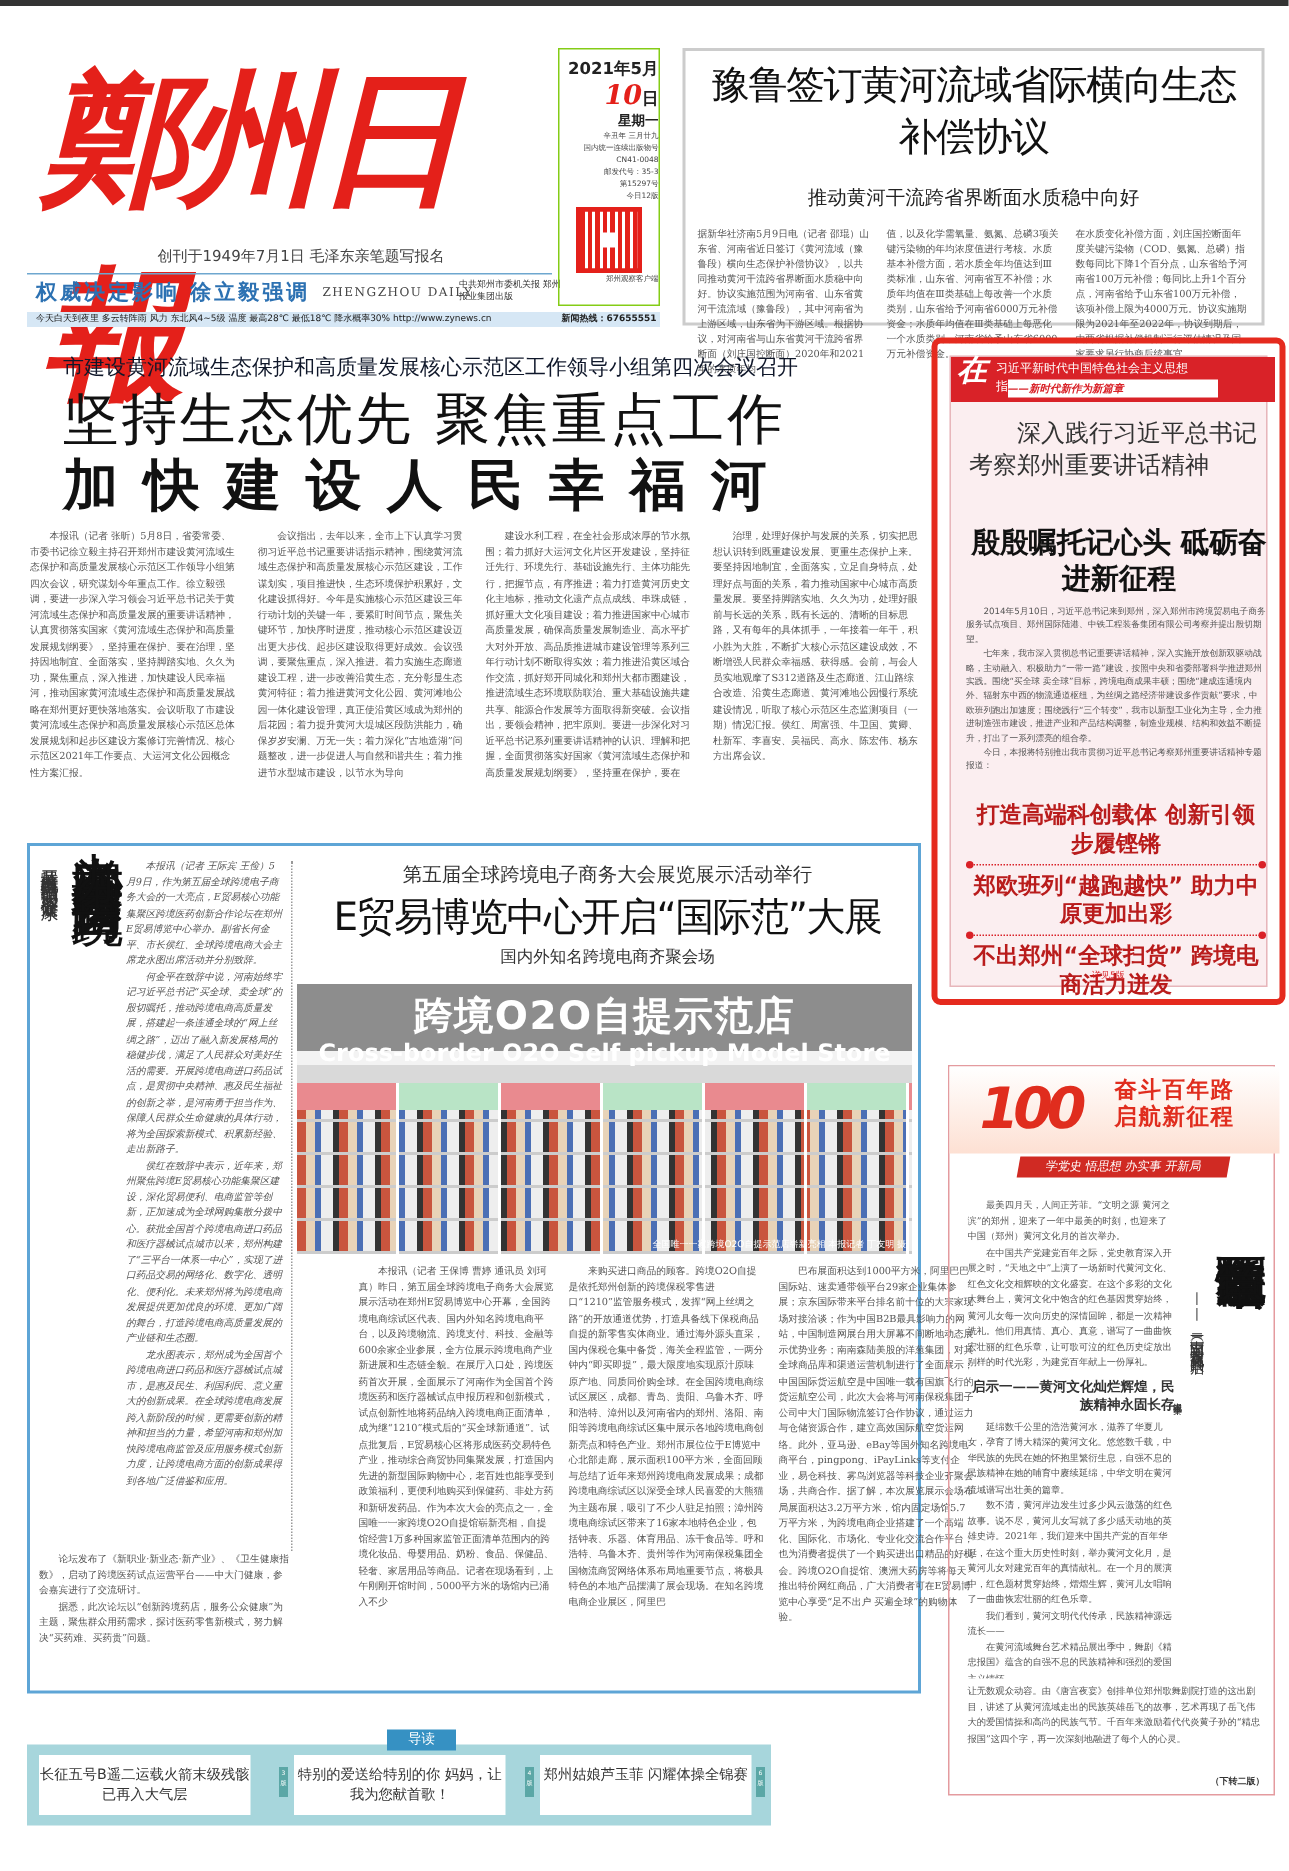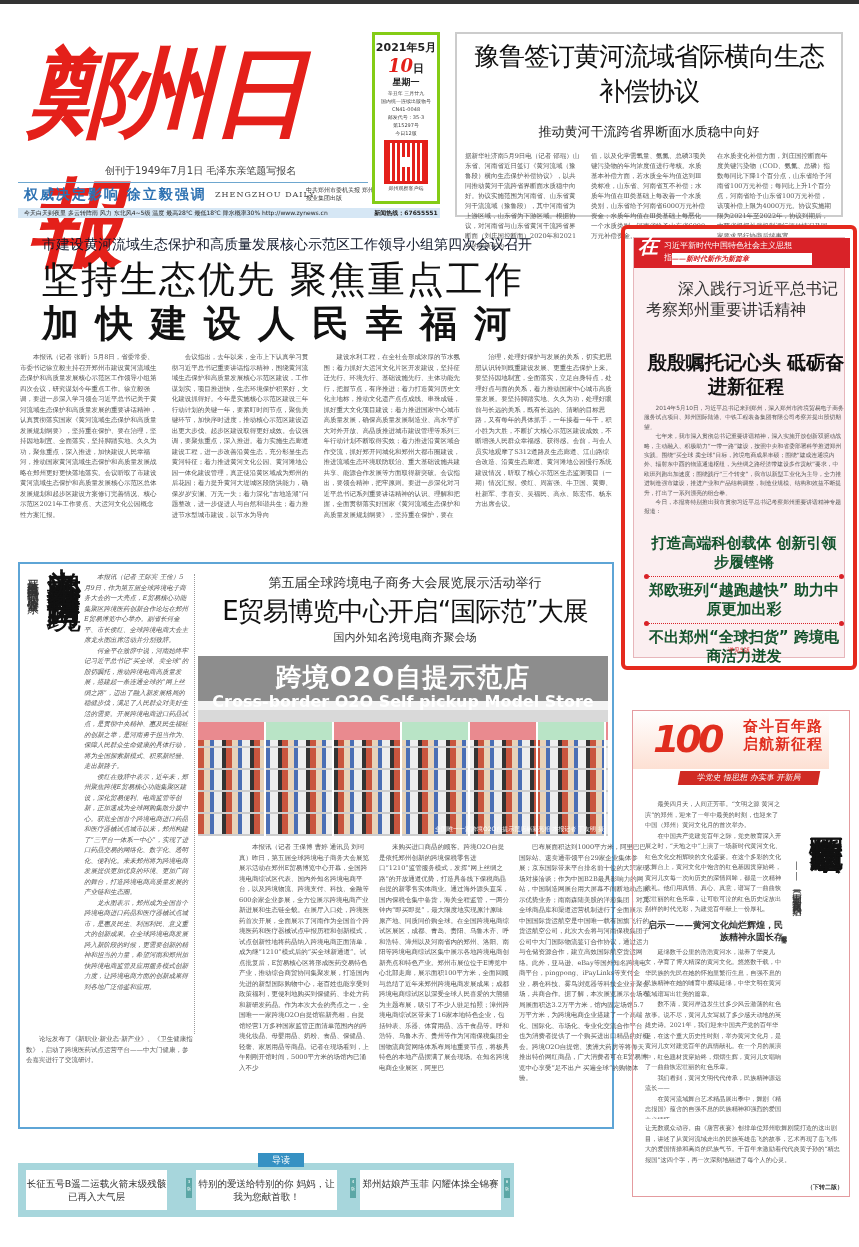--- a/index.html
+++ b/index.html
@@ -6,21 +6,21 @@
   body { width: 859px; height: 1247px; background: #fff; font-family: "DejaVu Sans", sans-serif; color: #222; position: relative; overflow: hidden; }
   .topbar { position:absolute; left:0; top:0; width:859px; height:4px; background:#333; }
   .abs { position:absolute; }
   .masthead-title { left:28px; top:28px; width:330px; height:130px; color:#e4201a; font-family:"DejaVu Serif", serif; font-size:96px; font-weight:bold; letter-spacing:-4px; font-style:italic; line-height:130px; }
   .founded { left:105px; top:164px; font-size:10px; color:#444; }
   .slogan-line { left:18px; top:182px; width:350px; height:1px; background:#6ea7cf; }
   .slogan { left:24px; top:186px; font-size:14px; color:#2c71b2; letter-spacing:2px; font-weight:bold; }
   .eng { left:215px; top:190px; font-size:8px; color:#444; letter-spacing:1px; font-family:"DejaVu Serif", serif; }
   .publisher { left:306px; top:186px; font-size:6px; color:#333; line-height:8px; width:70px; }
   .weather { left:18px; top:208px; width:395px; height:10px; background:#d6e7f5; font-size:6px; line-height:10px; padding-left:6px; color:#222; white-space:nowrap; overflow:hidden; }
-  .datebox { left:372px; top:32px; width:68px; height:172px; border:3px solid #84cc16; text-align:center; }
+  .datebox { left:372px; top:32px; width:68px; height:172px; border:1px solid #84cc16; text-align:right; }
   .datebox .ym { font-size:11px; font-weight:bold; margin-top:5px; }
   .datebox .day { font-size:18px; font-weight:bold; color:#e4201a; font-style:italic; font-family:"DejaVu Serif", serif; }
   .datebox .day span { font-size:11px; color:#222; font-style:normal; font-family:"DejaVu Sans", sans-serif; }
   .datebox .wk { font-size:9px; font-weight:bold; }
   .datebox .small { font-size:5px; line-height:8px; color:#444; }
   .qr { width:44px; height:44px; margin:3px auto 0; background:
      repeating-linear-gradient(90deg,#e4201a 0 3px,#fff 3px 5px), #e4201a; border:3px solid #e4201a; position:relative; }
   .qr::after { content:""; position:absolute; left:14px; top:14px; width:10px; height:10px; background:#fff; }
   .hotline { left:372px; top:208px; width:68px; height:10px; background:#d6e7f5; font-size:6px; line-height:10px; text-align:center; font-weight:bold; }
   .topstory { left:455px; top:32px; width:388px; height:185px; border:2px solid #ccc; padding:5px 8px; }
@@ -36,21 +36,21 @@
   .redbox { left:621px; top:225px; width:236px; height:445px; border:4px solid #e52a1e; border-radius:6px; padding:4px; }
   .redinner { position:absolute; left:8px; top:8px; right:8px; bottom:8px; background:#fbeef0; border:1px solid #e7b6bb; }
   .zai { position:absolute; left:0; top:0; width:216px; height:30px; background:#d92228; color:#fff; font-size:8px; padding:2px 0 0 30px; line-height:12px; }
   .zai b { position:absolute; left:4px; top:2px; font-size:20px; font-family:"DejaVu Serif", serif; font-style:italic; }
   .zai i { display:block; background:#fff; color:#d92228; font-size:7px; margin-left:30px; font-weight:bold; }
   .red-sub { position:absolute; left:12px; top:40px; width:200px; font-size:16px; line-height:21px; color:#333; text-indent:2em; }
   .red-head { position:absolute; left:12px; top:112px; width:200px; font-size:19px; font-weight:bold; line-height:24px; text-align:center; color:#111; }
   .red-body { position:absolute; left:10px; top:166px; width:200px; font-size:5.8px; line-height:9.4px; color:#555; }
   .red-body p { text-indent:2em; }
   .red-topics { position:absolute; left:10px; top:292px; width:200px; text-align:center; }
-  .red-topics .t { font-size:15px; line-height:19px; color:#14532d; font-weight:bold; padding:4px 0; }
+  .red-topics .t { font-size:15px; line-height:19px; color:#b91c1c; font-weight:bold; padding:4px 0; }
   .red-topics .sep { height:1px; border-top:1px dotted #d92228; position:relative; }
   .red-topics .sep::before, .red-topics .sep::after { content:""; position:absolute; top:-3px; width:5px; height:5px; border-radius:50%; background:#d92228; }
   .red-topics .sep::before { left:0; } .red-topics .sep::after { right:0; }
   .seepage { position:absolute; left:0; right:0; bottom:2px; text-align:center; font-size:6px; color:#d92228; }
   .bluebox { left:18px; top:562px; width:596px; height:567px; border:2px solid #5ea5d6; }
   .vtitle { position:absolute; writing-mode:vertical-rl; }
   .vt-small { left:6px; top:6px; font-size:12px; line-height:14px; color:#333; letter-spacing:1px; }
   .vt-big { left:24px; top:6px; font-size:35px; line-height:40px; color:#111; letter-spacing:-2px; }
   .bl-text { position:absolute; left:64px; top:8px; width:105px; font-size:6.5px; line-height:10.5px; color:#555; font-family:"DejaVu Serif", serif;font-style:italic; }
   .bl-text p { text-indent:2em; }
@@ -65,21 +65,21 @@
   .photo .sign2 { position:absolute; left:0; width:100%; top:36px; text-align:center; color:#fff; font-size:16px; font-weight:bold; }
   .shelves { position:absolute; left:0; top:66px; width:100%; height:114px; background:
       repeating-linear-gradient(90deg, transparent 0 66px, #fff 66px 68px),
       repeating-linear-gradient(0deg, #ccc 0 2px, transparent 2px 22px),
       repeating-linear-gradient(90deg, #c9553e 0 6px, #e8d3b8 6px 12px, #4b6fb5 12px 16px, #eee 16px 24px, #333 24px 28px); }
   .banners { position:absolute; left:0; top:0; width:100%; height:18px; background:repeating-linear-gradient(90deg,#e98a8f 0 66px,#fff 66px 68px,#b9e4c6 68px 134px,#fff 134px 136px); }
   .caption { position:absolute; right:4px; bottom:2px; font-size:6px; color:#fff; }
   .ebody { position:absolute; left:172px; top:278px; width:410px; display:flex; gap:10px;margin-left:47px; }
   .ebody p { flex:1; font-size:6.5px; line-height:10.5px; color:#555; font-family:"DejaVu Serif", serif; text-indent:2em; }
   .culture { left:632px; top:710px; width:218px; height:487px; border:1px solid #e49b9f; }
-  .c-banner { position:absolute; left:0; top:0; width:196px; height:58px; background:linear-gradient(#fff,#fde0d3); }
+  .c-banner { position:absolute; left:0; top:0; width:220px; height:58px; background:linear-gradient(#fff,#fde0d3); }
   .c-100 { position:absolute; left:20px; top:6px; font-size:38px; font-weight:bold; color:#e02d1e; font-style:italic; letter-spacing:-4px; }
   .c-slogan { position:absolute; left:110px; top:6px; font-size:15px; font-weight:bold; color:#e02d1e; line-height:18px; letter-spacing:1px; }
   .c-ribbon { position:absolute; left:46px; top:60px; width:140px; height:14px; background:#d02a23; color:#fff; font-size:8px; text-align:center; line-height:14px; transform:skewX(-10deg); }
   .c-body { position:absolute; left:12px; top:88px; width:138px; font-size:6.2px; line-height:10.5px; color:#555; font-family:"DejaVu Serif", serif; }
   .c-body p { text-indent:2em; }
   .c-sub { font-size:9px; font-weight:bold; color:#333; text-align:right; line-height:12px; margin:4px 0; text-indent:0 !important; }
   .c-vtitle { position:absolute; left:174px; top:100px; writing-mode:vertical-rl; font-size:34px; line-height:40px; color:#111; }
   .c-vsub { position:absolute; left:157px; top:150px; writing-mode:vertical-rl; font-size:9.5px; color:#333; letter-spacing:1px; }
   .c-byline { position:absolute; left:146px; top:220px; writing-mode:vertical-rl; font-size:6px; color:#333; }
   .c-bottom { position:absolute; left:12px; top:412px; width:196px; font-size:6.2px; line-height:10.5px; color:#555; font-family:"DejaVu Serif", serif; }
@@ -167,20 +167,21 @@
   <div class="vtitle vt-small">开展跨境电商进口药品试点 服务公众健康</div>
   <div class="vtitle vt-big">跨境医药创新合作论坛全国首次举办</div>
   <div class="bl-text" style="max-height:458px;overflow:hidden">
     <p>本报讯（记者 王际宾 王俭）5月9日，作为第五届全球跨境电子商务大会的一大亮点，E贸易核心功能集聚区跨境医药创新合作论坛在郑州E贸易博览中心举办。副省长何金平、市长侯红、全球跨境电商大会主席龙永图出席活动并分别致辞。</p>
     <p>何金平在致辞中说，河南始终牢记习近平总书记“买全球、卖全球”的殷切嘱托，推动跨境电商高质量发展，搭建起一条连通全球的“网上丝绸之路”，迈出了融入新发展格局的稳健步伐，满足了人民群众对美好生活的需要。开展跨境电商进口药品试点，是贯彻中央精神、惠及民生福祉的创新之举，是河南勇于担当作为、保障人民群众生命健康的具体行动，将为全国探索新模式、积累新经验、走出新路子。</p>
     <p>侯红在致辞中表示，近年来，郑州聚焦跨境E贸易核心功能集聚区建设，深化贸易便利、电商监管等创新，正加速成为全球网购集散分拨中心。获批全国首个跨境电商进口药品和医疗器械试点城市以来，郑州构建了“三平台一体系一中心”，实现了进口药品交易的网络化、数字化、透明化、便利化。未来郑州将为跨境电商发展提供更加优良的环境、更加广阔的舞台，打造跨境电商高质量发展的产业链和生态圈。</p>
     <p>龙永图表示，郑州成为全国首个跨境电商进口药品和医疗器械试点城市，是惠及民生、利国利民、意义重大的创新成果。在全球跨境电商发展跨入新阶段的时候，更需要创新的精神和担当的力量，希望河南和郑州加快跨境电商监管及应用服务模式创新力度，让跨境电商方面的创新成果得到各地广泛借鉴和应用。</p>
   </div>
   <div class="bl-bottom">
     <p>论坛发布了《新职业·新业态·新产业》、《卫生健康指数》，启动了跨境医药试点运营平台——中大门健康，参会嘉宾进行了交流研讨。</p>
+    <p>据悉，此次论坛以“创新跨境药店，服务公众健康”为主题，聚焦群众用药需求，探讨医药零售新模式，努力解决“买药难、买药贵”问题。</p>
   </div>
   <div class="dotline"></div>
 
   <div class="ek">第五届全球跨境电子商务大会展览展示活动举行</div>
   <div class="eh">E贸易博览中心开启“国际范”大展</div>
   <div class="es">国内外知名跨境电商齐聚会场</div>
   <div class="photo">
     <div class="sign1">跨境O2O自提示范店</div>
     <div class="sign2">Cross-border O2O Self  pickup Model  Store</div>
     <div class="shelves">

